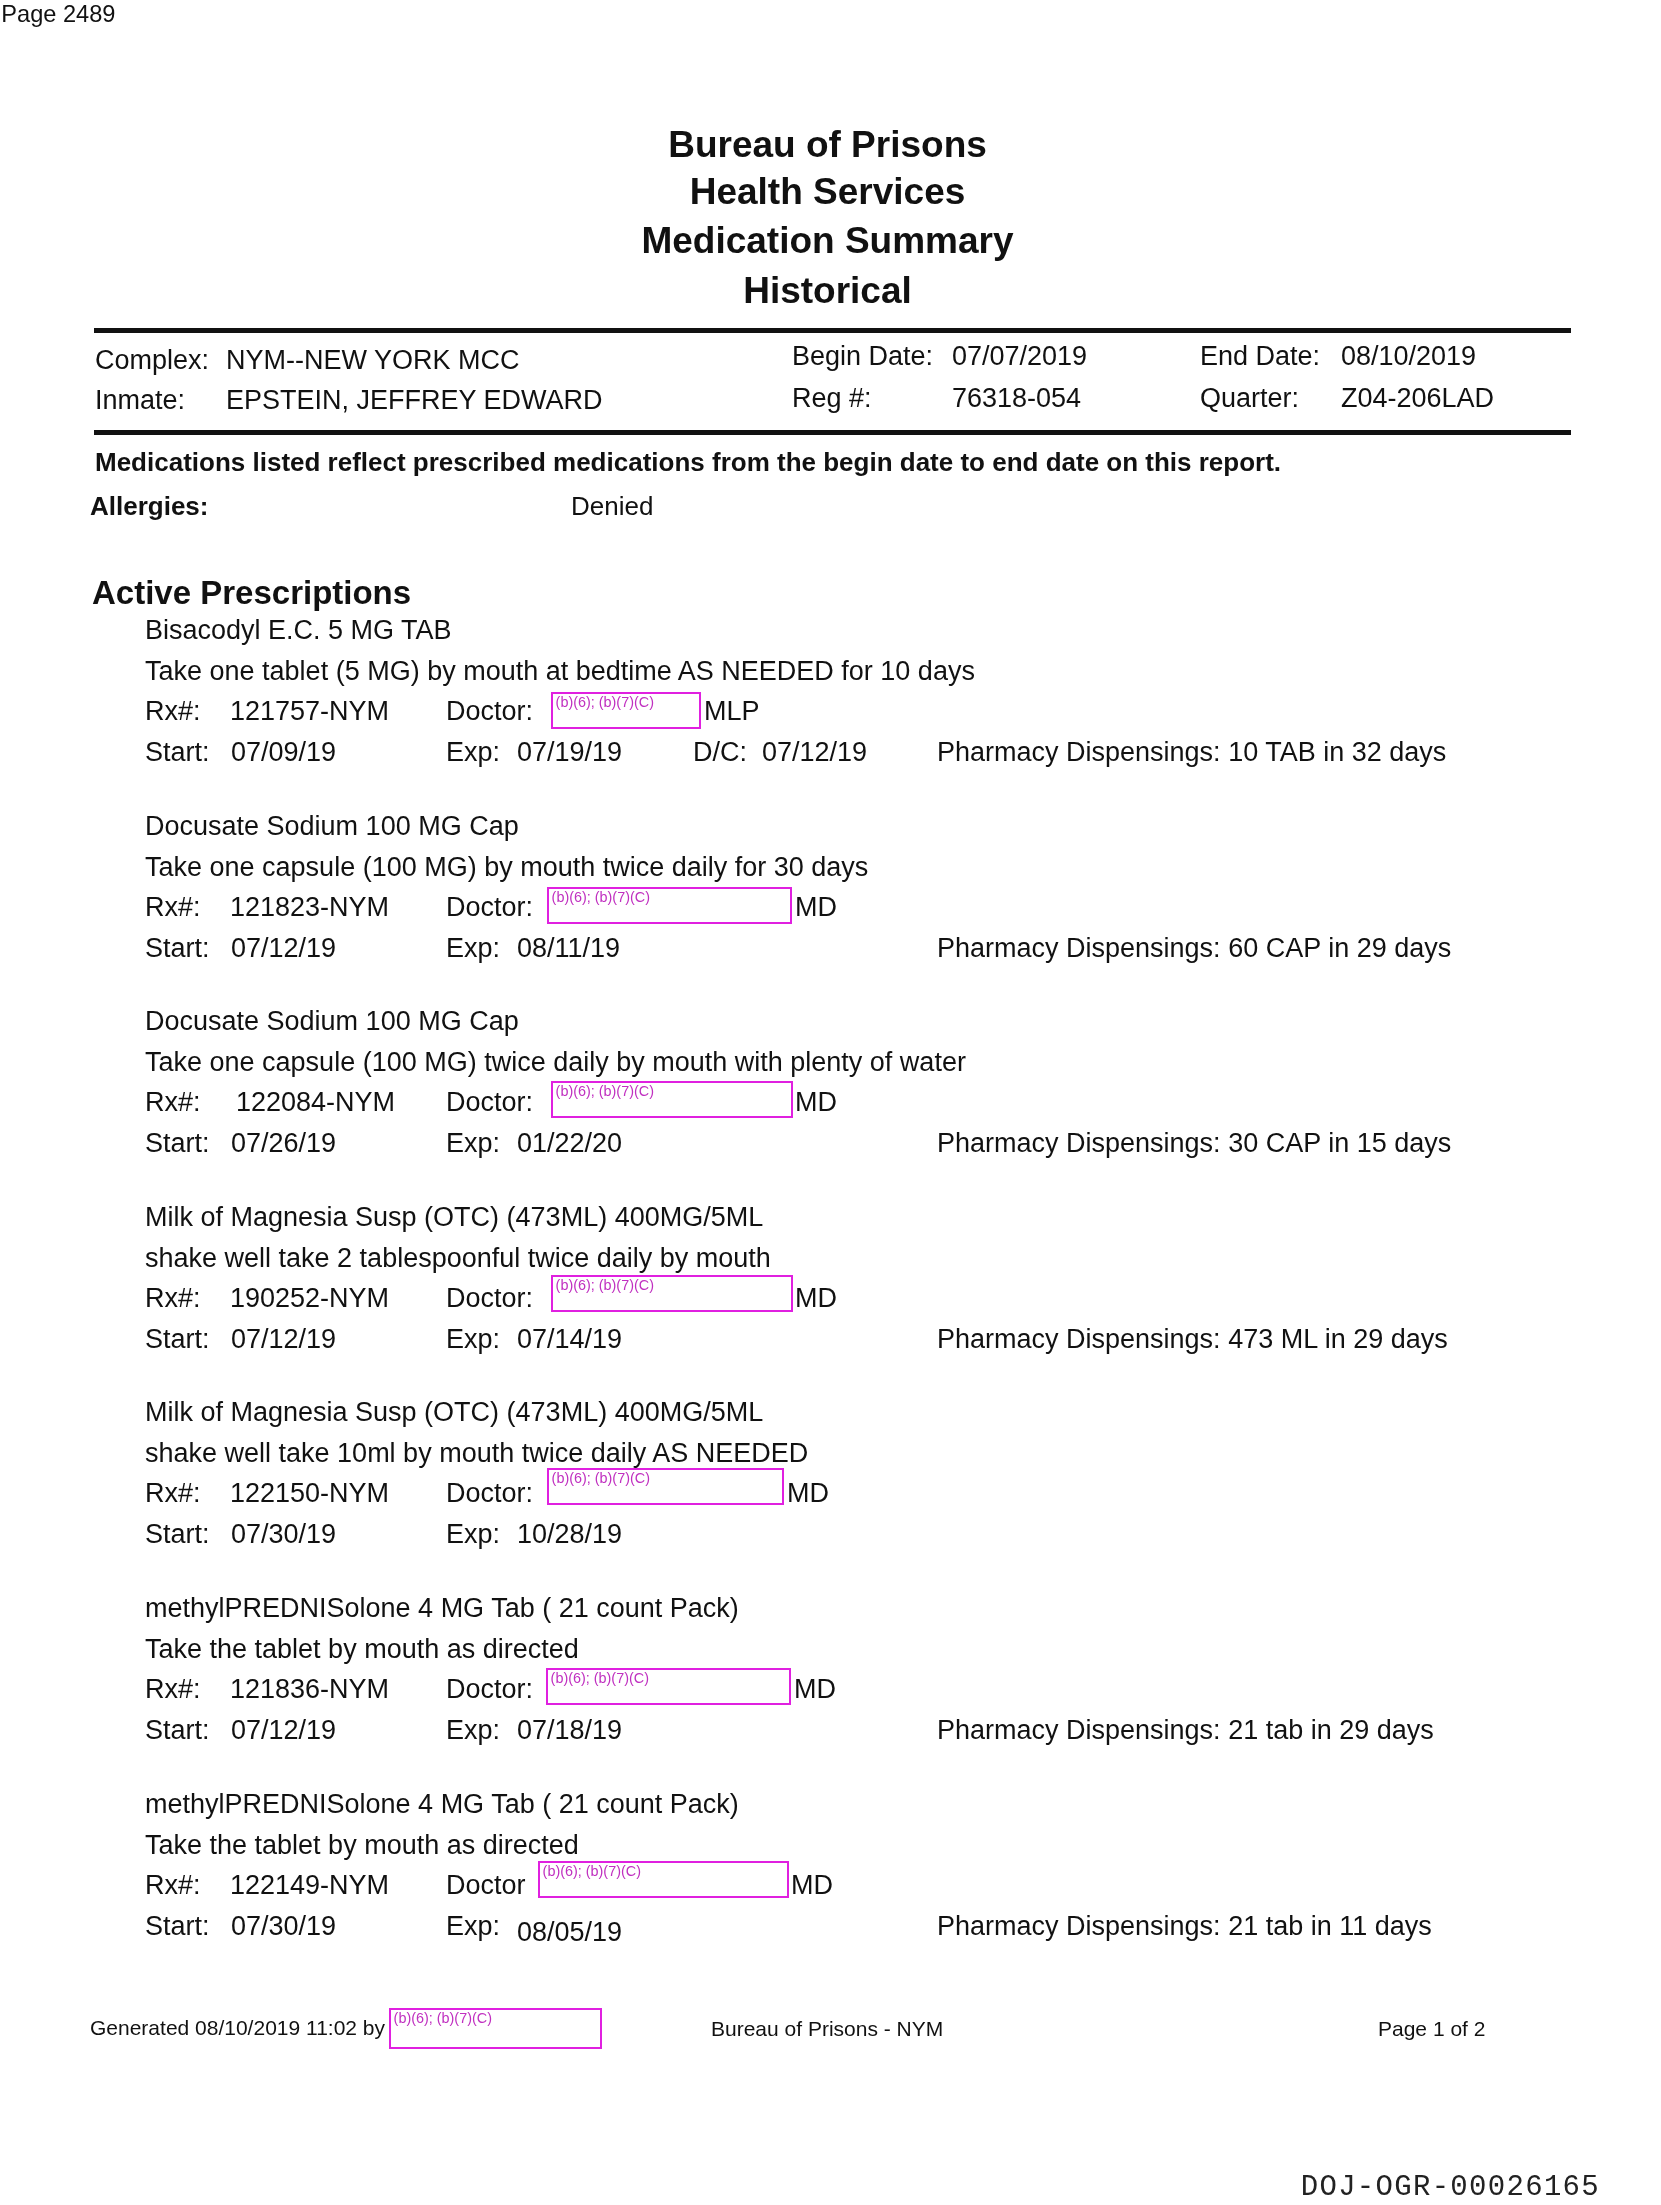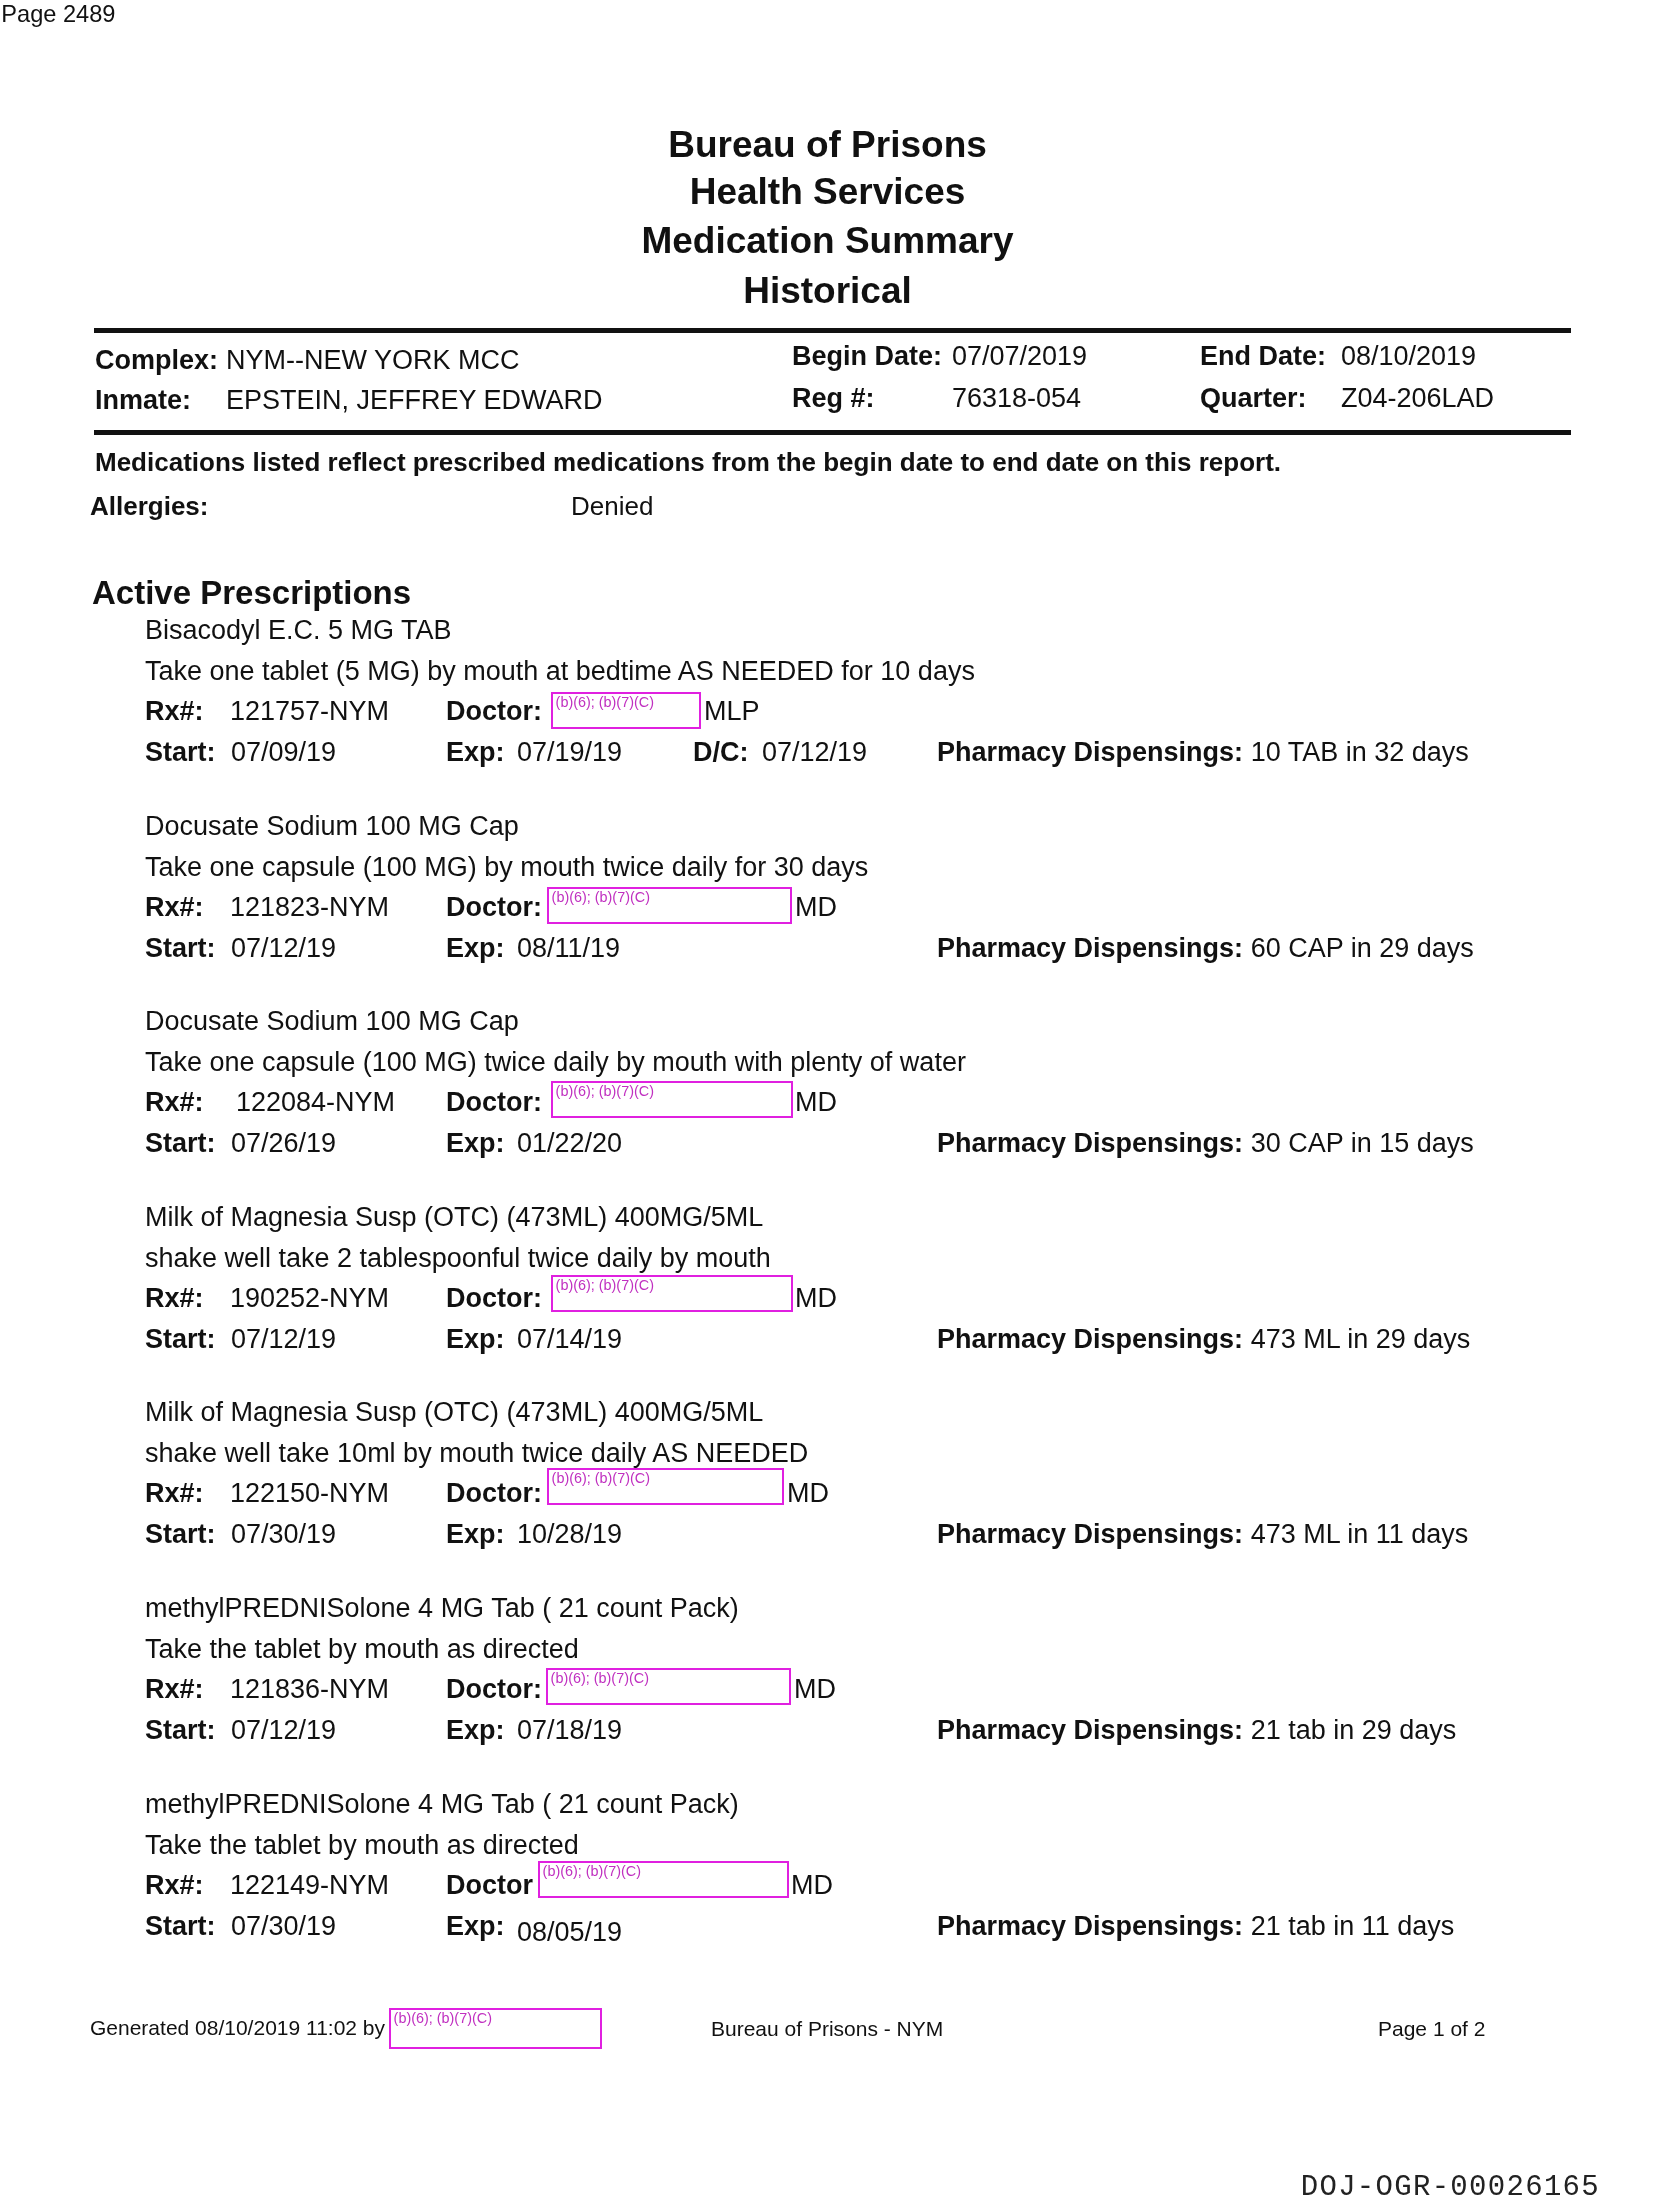--- a/index.html
+++ b/index.html
@@ -3,21 +3,21 @@
 <meta charset="utf-8">
 <style>
   html, body { margin:0; padding:0; background:#ffffff; }
   body { width:1662px; height:2205px; position:relative; overflow:hidden;
          font-family:"Liberation Sans", sans-serif; color:#111111; }
   .abs { position:absolute; white-space:nowrap; }
   .page-num { left:1.3px; top:1.3px; font-size:23.6px; }
   .title { left:0; width:1655px; text-align:center; font-weight:bold; font-size:37px; }
   .rule { position:absolute; left:94px; width:1477px; height:4.6px; background:#111; }
   .hdr { font-size:27px; }
-  .b { font-weight:bold; }
+  .b { font-weight:normal; }
   .note { left:95px; top:447px; font-size:26px; font-weight:bold; }
   .allergy-label { left:90px; top:491px; font-size:26px; font-weight:bold; }
   .allergy-value { left:571px; top:491px; font-size:26px; }
   .section-title { left:92px; top:574px; font-size:33px; font-weight:bold; }
   .rx-block { position:absolute; left:0; width:1662px; height:196px;margin-left:24px; }
   .rx-line { position:absolute; font-size:27px; white-space:nowrap; }
   .redact { position:absolute; border:2.6px solid #e020e0; box-sizing:border-box; background:#fff; }
   .redact span { position:absolute; left:2.6px; top:0px; font-size:14.4px; color:#c030c0; white-space:nowrap; }
   .footer { font-size:21px; }
   .bates { right:62px; top:2171px; font-family:"Liberation Mono", monospace; font-size:29px; color:#222; letter-spacing:1.3px; }
@@ -131,21 +131,20 @@
       <div class="rx-line" style="left:206px;top:81px">122150-NYM</div>
       <div class="rx-line b" style="left:422px;top:81px">Doctor:</div>
       <div class="redact" style="left:523px;top:71px;width:237px;height:37px">
         <span>(b)(6); (b)(7)(C)</span>
       </div>
       <div class="rx-line" style="left:763px;top:81px">MD</div>
       <div class="rx-line b" style="left:121px;top:122px">Start:</div>
       <div class="rx-line" style="left:207px;top:122px">07/30/19</div>
       <div class="rx-line b" style="left:422px;top:122px">Exp:</div>
       <div class="rx-line" style="left:493px;top:122px">10/28/19</div>
-      <div class="rx-line" style="left:913px;top:122px"><span class="b">Pharmacy Dispensings:</span> <span>473 ML in 11 days</span></div>
     </div>
     <div class="rx-block" style="top: 1593px;">
       <div class="rx-line" style="left:121px;top:0px">methylPREDNISolone  4 MG Tab ( 21 count Pack)</div>
       <div class="rx-line" style="left:121px;top:41px">Take the tablet by mouth as directed</div>
       <div class="rx-line b" style="left:121px;top:81px">Rx#:</div>
       <div class="rx-line" style="left:206px;top:81px">121836-NYM</div>
       <div class="rx-line b" style="left:422px;top:81px">Doctor:</div>
       <div class="redact" style="left:522px;top:75px;width:245px;height:37px">
         <span>(b)(6); (b)(7)(C)</span>
       </div>

